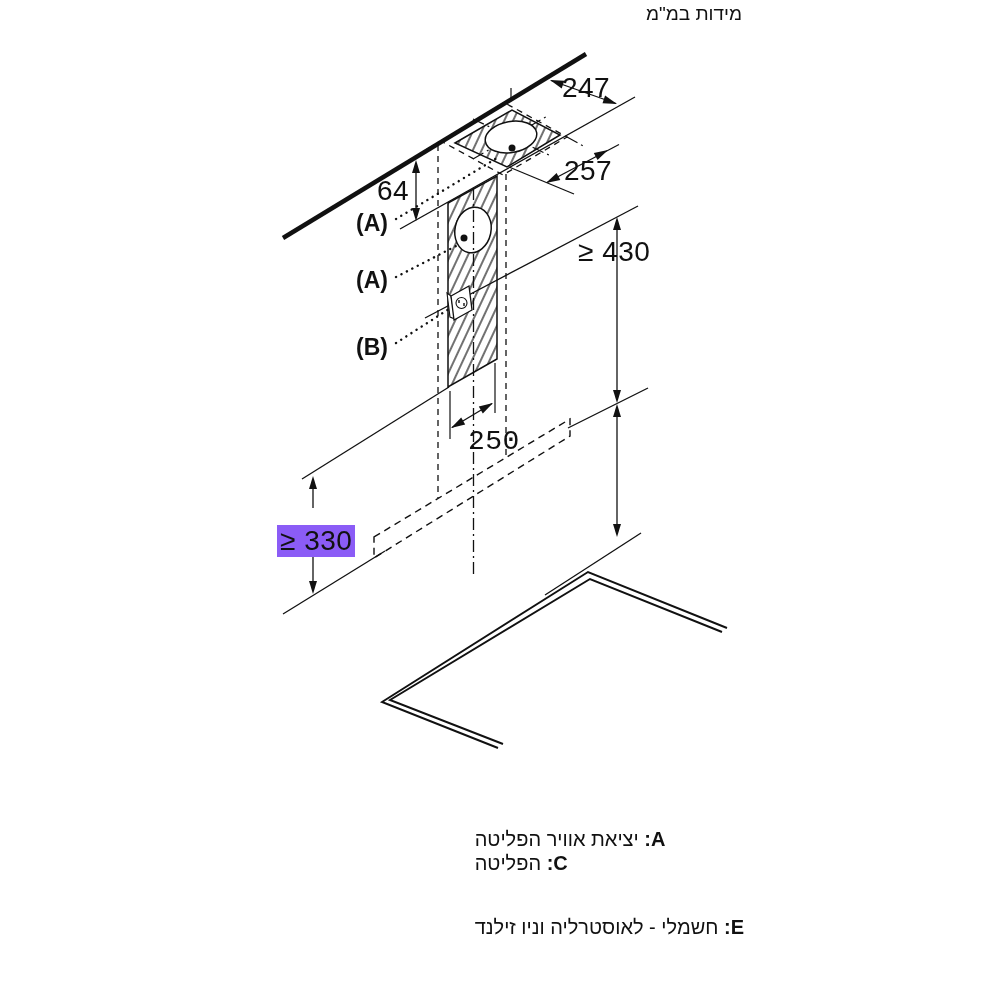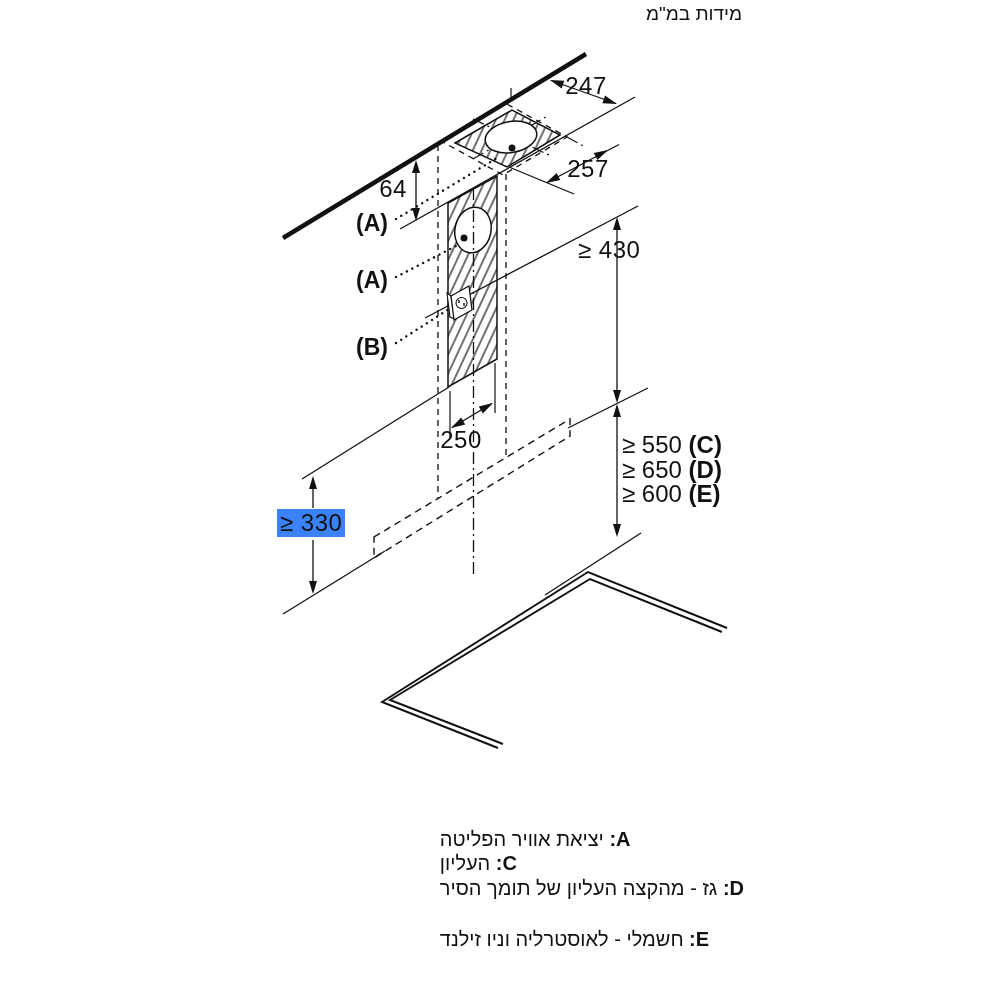--- a/index.html
+++ b/index.html
@@ -1,29 +1,29 @@
 <!DOCTYPE html>
 <html><head>
 <meta charset="utf-8">
 <style>
   html,body{margin:0;padding:0;background:#fff;}
   #stage{position:relative;width:1000px;height:1000px;background:#ffffff;overflow:hidden;
          font-family:"Liberation Sans","DejaVu Sans",sans-serif;color:#111;}
   #art{position:absolute;left:0;top:0;}
   .txt{position:absolute;white-space:nowrap;color:#111;}
-  .dim{font-size:24px;letter-spacing:0.5px;}
+  .dim{font-size:28px;letter-spacing:0.5px;}
   .ctr{text-align:center;}
   .lbl{font-size:23px;font-weight:bold;}
   .clr-row{font-size:24px;line-height:24.5px;}
   .clr-row b{font-weight:bold;}
   .legend{font-size:20px;line-height:24.3px;text-align:left;direction:rtl;}
   .legend .row b{font-weight:bold;}
-  .legend .row.gap{margin-top:27px;}
+  .legend .row.gap{margin-top:39px;}
   .title{font-size:19px;direction:rtl;}
-  .onln{background:#3b82f6;padding:0 3px;}
+  .onln{background:#8b5cf6;padding:0 3px;margin-top:16px;}
 </style>
 </head>
 <body>
 
 <div id="stage">
 
   <svg id="art" width="1000" height="1000" viewBox="0 0 1000 1000">
     <defs>
       <pattern id="hatch" width="8" height="8" patternUnits="userSpaceOnUse" patternTransform="rotate(25)">
         <line x1="4" y1="-1" x2="4" y2="9" stroke="#111" stroke-width="1.2"></line>
@@ -140,55 +140,37 @@
       <line x1="396" y1="277" x2="456" y2="246"></line>
       <line x1="396" y1="343" x2="449" y2="309"></line>
     </g>
   </svg>
 
   <div class="txt title" style="right:258px;top:3px;">מידות במ"מ</div>
 
   <div class="txt dim ctr" style="left:371px;top:175px;width:44px;">64</div>
   <div class="txt dim ctr" style="left:559px;top:72px;width:54px;">247</div>
   <div class="txt dim ctr" style="left:560px;top:155px;width:56px;">257</div>
-  <div class="txt dim ctr" style="left:439px;top:426px;width:44px;">250</div>
+  <div class="txt dim ctr" style="left:468px;top:426px;width:44px;font-family:Liberation Mono, monospace;">250</div>
   <div class="txt dim" style="left:578px;top:236px;">≥ 430</div>
   <div class="txt dim onln" style="left:277px;top:509px;">≥ 330</div>
 
-  <div class="txt" style="left:622px;top:433px;">
-    <div class="clr-row">
-      <span>≥ 550</span>
-      <b>(C)</b>
-    </div>
-    <div class="clr-row">
-      <span>≥ 650</span>
-      <b>(D)</b>
-    </div>
-    <div class="clr-row">
-      <span>≥ 600</span>
-      <b>(E)</b>
-    </div>
-  </div>
 
   <div class="txt lbl ctr" style="left:350px;top:210px;width:44px;">(A)</div>
   <div class="txt lbl ctr" style="left:350px;top:267px;width:44px;">(A)</div>
   <div class="txt lbl ctr" style="left:350px;top:334px;width:44px;">(B)</div>
 
   <div class="txt legend" style="right:256px;top:827px;">
     <div class="row">
       <b>A:</b>
       <span>יציאת אוויר הפליטה</span>
     </div>
     <div class="row">
       <b>C:</b>
-      <span>העליון</span>
-    </div>
-    <div class="row">
-      <b>D:</b>
-      <span>גז - מהקצה העליון של תומך הסיר</span>
+      <span>הפליטה</span>
     </div>
     <div class="row gap">
       <b>E:</b>
       <span>חשמלי - לאוסטרליה וניו זילנד</span>
     </div>
   </div>
 
 </div>
 
 </body></html>

